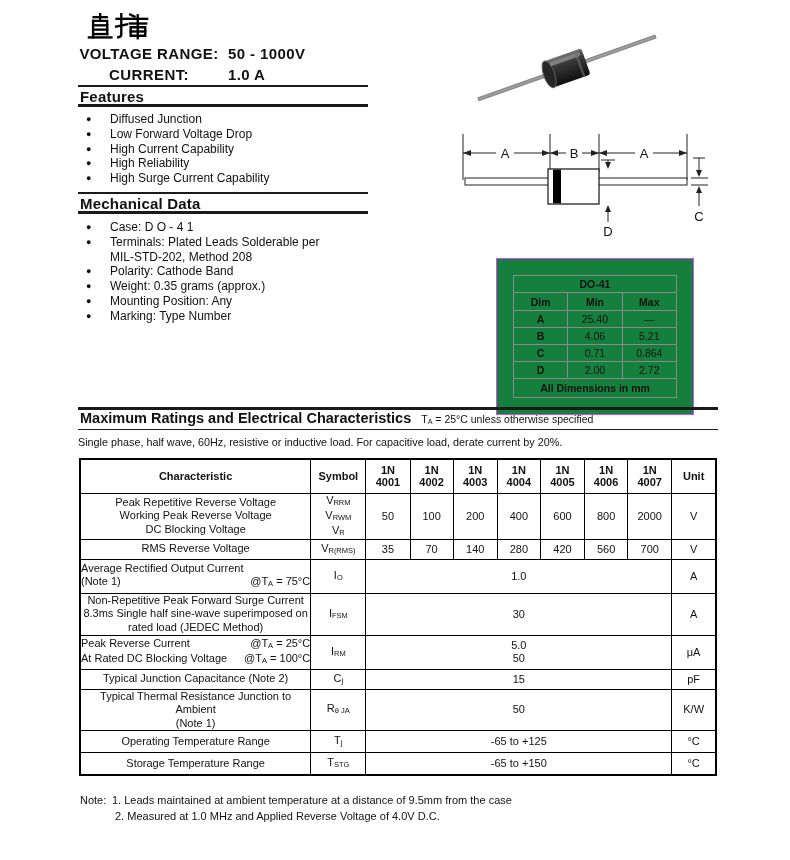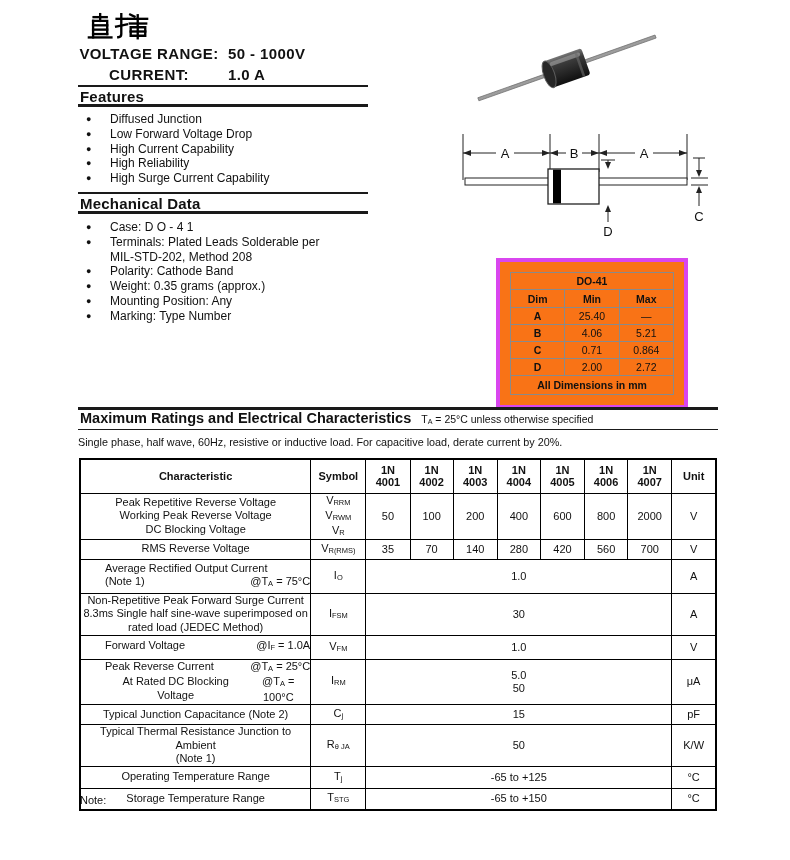--- a/index.html
+++ b/index.html
@@ -17,24 +17,24 @@
   .sub{font-size:68%;vertical-align:-1px;letter-spacing:0;}
   
   .rhead{font-size:14.5px;font-weight:bold;}
   .rcond{font-size:10.5px;font-weight:normal;}
   .rsub{font-size:10.8px;}
   
   table.rt{border-collapse:collapse;table-layout:fixed;border:2px solid #000;}
   table.rt th,table.rt td{border:1px solid #000;padding:0;font-size:11px;font-weight:normal;vertical-align:middle;overflow:hidden;}
   table.rt th{font-weight:bold;text-align:center;line-height:12.5px;}
   td.char{text-align:center;padding:2px 6px 2px 7px;line-height:13.5px;}
-  td.char .lr{display:flex;justify-content:space-between;padding-left:24px;}
+  td.char .lr{display:flex;justify-content:space-between;}
   td.sym,td.val,td.unit{text-align:center;line-height:13px;margin-top:41px;}
   
-  .do41wrap{border:4px solid #d946ef;background:#f97316;padding:10px;}
+  .do41wrap{border:1px solid #d946ef;background:#15803d;padding:16px;}
   table.do41{border-collapse:collapse;table-layout:fixed;width:164px;}
   table.do41 td{border:1px solid #8a8a8a;font-size:10.5px;text-align:center;padding:0;color:#111;}
   table.do41 td.b{font-weight:bold;}
   
   .notes{font-size:11px;line-height:15.5px;display:flex;}
   .notes .nlbl{width:32px;flex:0 0 32px;}
   svg text{font-family:"Liberation Sans","DejaVu Sans",sans-serif;}
 </style>
 </head>
 <body>
@@ -354,33 +354,20 @@
       <div>8.3ms Single half sine-wave superimposed on</div>
       <div>rated load (JEDEC Method)</div>
     </td>
     <td class="sym">
           <div><span>I</span><span class="sub">FSM</span></div>
         </td>
     <td class="val" colspan="7">30</td>
     <td class="unit">A</td>
   </tr>
 
-  <tr style="height:24px">
-    <td class="char">
-      <div class="lr">
-            <span>Forward Voltage</span>
-            <span><span>@I</span><span class="sub">F</span><span> = 1.0A</span></span>
-          </div>
-    </td>
-    <td class="sym">
-          <div><span>V</span><span class="sub">FM</span></div>
-        </td>
-    <td class="val" colspan="7">1.0</td>
-    <td class="unit">V</td>
-  </tr>
 
   <tr style="height:34px">
     <td class="char">
       <div class="lr">
             <span>Peak Reverse Current</span>
             <span><span>@T</span><span class="sub">A</span><span> = 25°C</span></span>
           </div>
       <div class="lr">
             <span>At Rated DC Blocking Voltage</span>
             <span><span>@T</span><span class="sub">A</span><span> = 100°C</span></span>
@@ -438,13 +425,17 @@
           <div><span>T</span><span class="sub">STG</span></div>
         </td>
     <td class="val" colspan="7">-65 to +150</td>
     <td class="unit">°C</td>
   </tr>
 </tbody>
   </table>
 
 <div class="abs notes" style="left:80px;top:793px;width:600px;">
   <div class="nlbl">Note:</div>
+  <div>
+    <div>1. Leads maintained at ambient temperature at a distance of 9.5mm from the case</div>
+    <div style="padding-left:3px;">2. Measured at 1.0 MHz and Applied Reverse Voltage of 4.0V D.C.</div>
+  </div>
 </div>
 
 </body></html>

